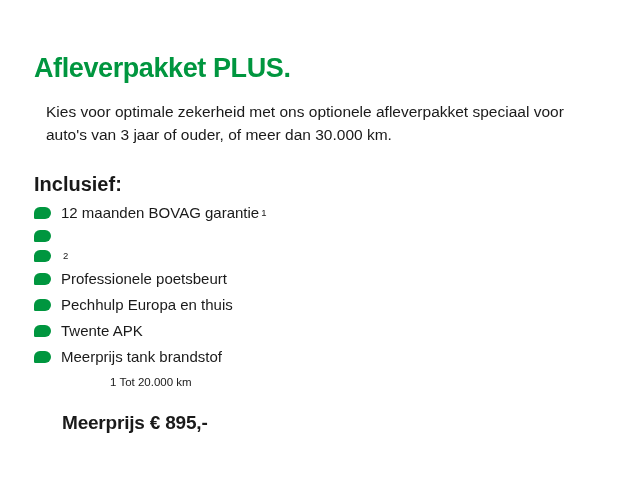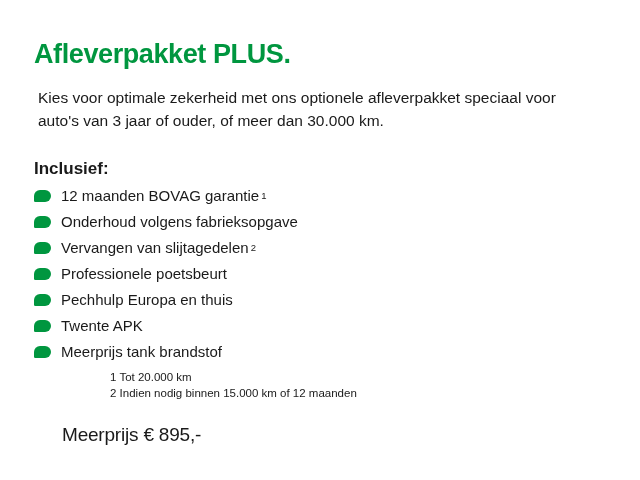--- a/index.html
+++ b/index.html
@@ -12,39 +12,39 @@
     background: #ffffff;
     font-family: "Liberation Sans", sans-serif;
     color: #1a1a1a;
     overflow: hidden;
   }
   .page {
     position: relative;
     width: 640px;
     height: 432px;
     box-sizing: border-box;
-    padding: 40px 34px 0 34px;
+    padding: 54px 34px 0 34px;
   }
   .title {
     font-size: 27px;
     font-weight: bold;
     color: #00963f;
     letter-spacing: -0.4px;
     margin: 0 0 16px 0;
     line-height: 1.1;
   }
   .intro {
     font-size: 15.5px;
     line-height: 1.52;
     color: #1a1a1a;
-    margin: 0 0 26px 4px;
+    margin: 0 0 26px 12px;
     max-width: 520px;
   }
   .inclusief {
-    font-size: 17px;
+    font-size: 20px;
     font-weight: bold;
     margin: 0 0 8px 0;
     color: #1a1a1a;
   }
   ul.features {
     list-style: none;
     margin: 0;
     padding: 0;
   }
   ul.features li {
@@ -78,21 +78,21 @@
   }
   .footnotes li {
     font-size: 11.5px;
     color: #1a1a1a;
     line-height: 1.45;
     margin-left: 48px;
   }
   .price {
     margin: 22px 0 0 28px;
     font-size: 19px;
-    font-weight: normal;
+    font-weight: bold;
     color: #1a1a1a;
     letter-spacing: -0.2px;
   }
   .logo {
     position: absolute;
     right: 34px;
     bottom: 46px;
     display: flex;
     align-items: center;
   }
@@ -121,26 +121,24 @@
   <div class="inclusief">Inclusief:</div>
 
   <ul class="features">
     <li>
       <span class="bullet"></span>
       <span class="feat-label">12 maanden BOVAG garantie</span>
       <sup>1</sup>
     </li>
     <li>
       <span class="bullet"></span>
-      <span class="feat-label">Onderhoud volgens fabrieksopgave</span>
       <sup></sup>
     </li>
     <li>
       <span class="bullet"></span>
-      <span class="feat-label">Vervangen van slijtagedelen</span>
       <sup>2</sup>
     </li>
     <li>
       <span class="bullet"></span>
       <span class="feat-label">Professionele poetsbeurt</span>
       <sup></sup>
     </li>
     <li>
       <span class="bullet"></span>
       <span class="feat-label">Pechhulp Europa en thuis</span>
@@ -153,19 +151,18 @@
     </li>
     <li>
       <span class="bullet"></span>
       <span class="feat-label">Meerprijs tank brandstof</span>
       <sup></sup>
     </li>
   </ul>
 
   <ul class="footnotes">
     <li>1 Tot 20.000 km</li>
-    <li>2 Indien nodig binnen 15.000 km of 12 maanden</li>
   </ul>
 
   <div class="price">Meerprijs € 895,-</div>
 
 
 </div>
 
 </body></html>

